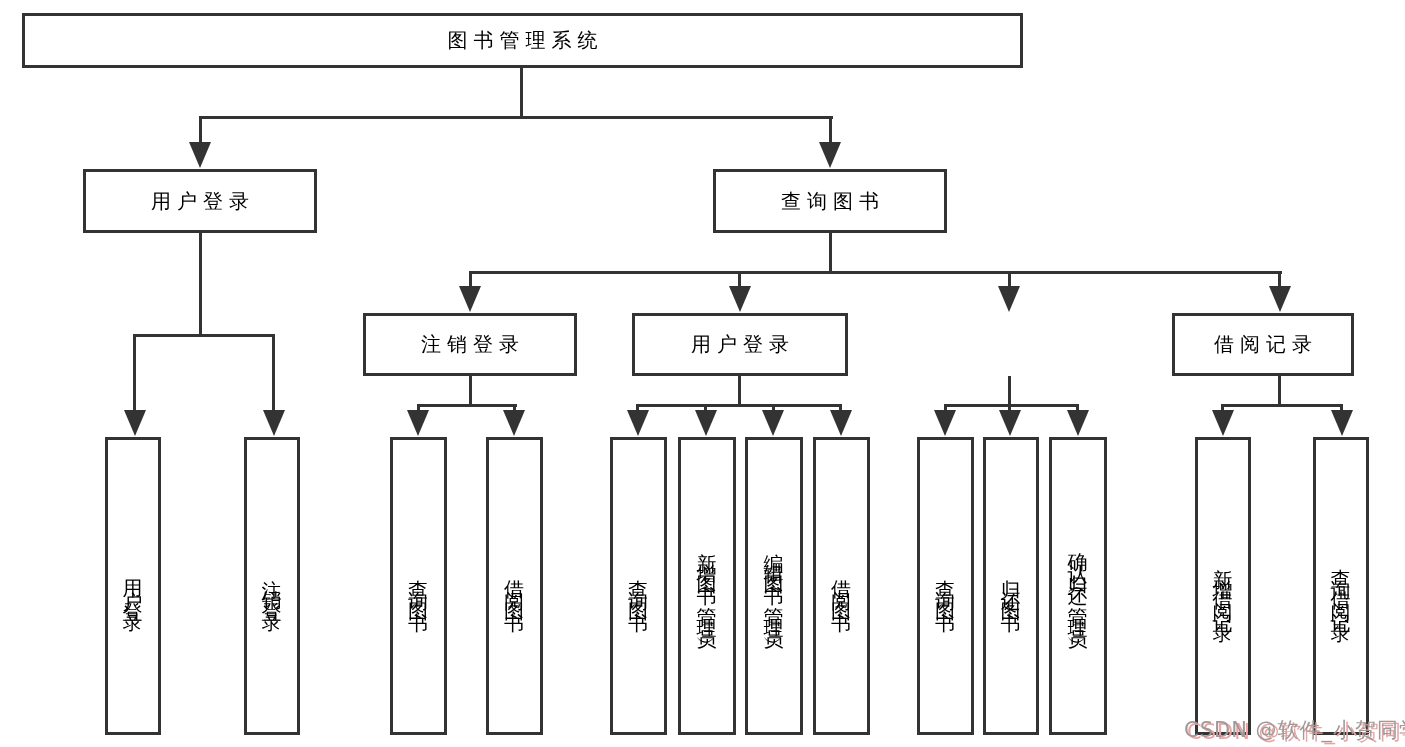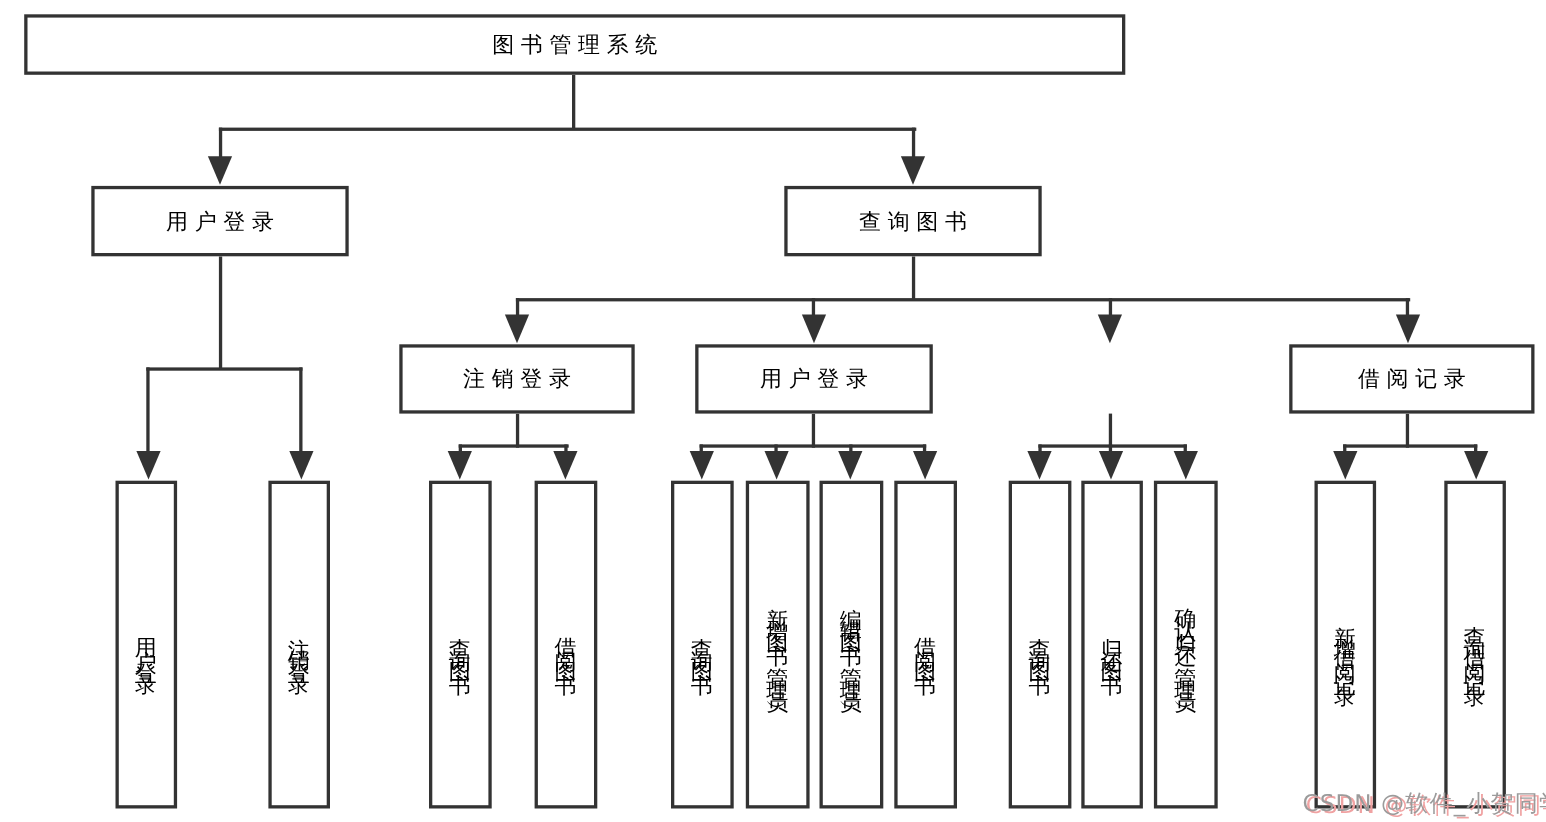--- a/index.html
+++ b/index.html
@@ -130,21 +130,21 @@
     </div>
     <div class="node" style="left: 713px; top: 169px; width: 234px; height: 64px;">
       <span class="lbl">查询图书</span>
     </div>
     <div class="node" style="left: 363px; top: 313px; width: 214px; height: 63px;">
       <span class="lbl">注销登录</span>
     </div>
     <div class="node" style="left: 632px; top: 313px; width: 216px; height: 63px;">
       <span class="lbl">用户登录</span>
     </div>
-    <div class="node" style="left: 1172px; top: 313px; width: 223px; height: 63px;">
+    <div class="node" style="left: 1172px; top: 313px; width: 182px; height: 63px;">
       <span class="lbl">借阅记录</span>
     </div>
     <div class="node vertical" style="left: 105px; top: 437px; width: 56px; height: 298px;">
       <span class="lbl">用户登录</span>
     </div>
     <div class="node vertical" style="left: 244px; top: 437px; width: 56px; height: 298px;">
       <span class="lbl">注销登录</span>
     </div>
     <div class="node vertical" style="left: 390px; top: 437px; width: 57px; height: 298px;">
       <span class="lbl">查询图书</span>

